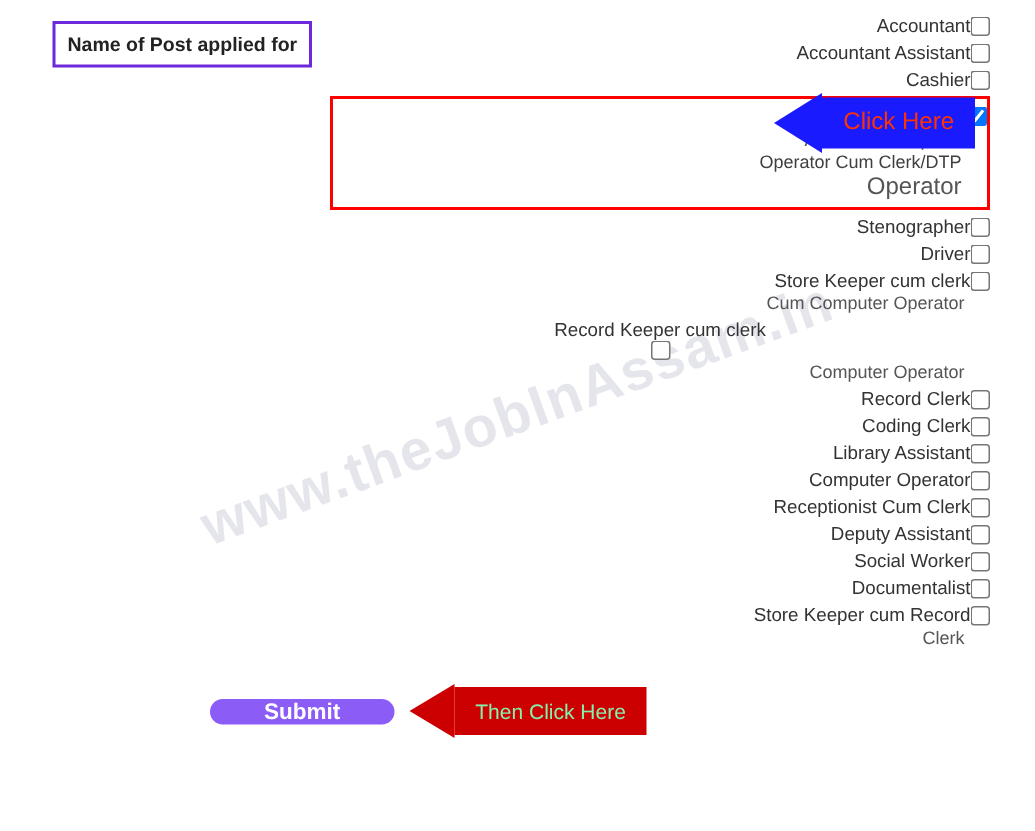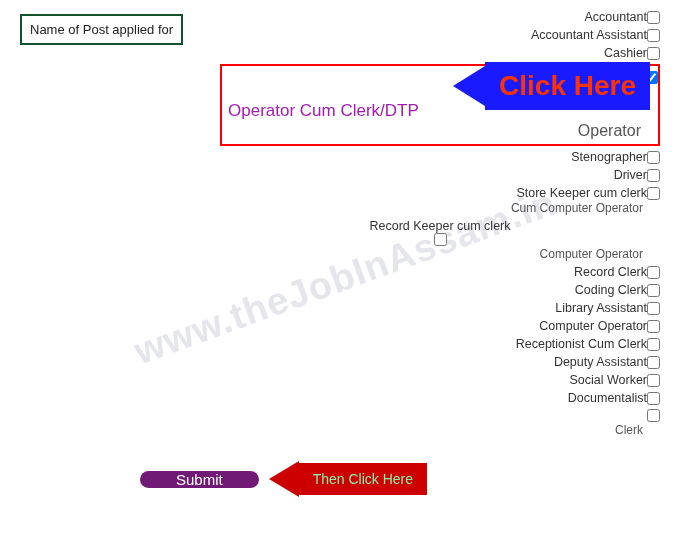--- a/index.html
+++ b/index.html
@@ -49,26 +49,27 @@
       gap: 0;
     }
 
     .label-col {
       width: 200px;
       padding-top: 4px;
       flex-shrink: 0;
     }
 
     .label-box {
-      border: 2px solid #14532d;
+      border: 2px solid #6d28d9;
       padding: 6px 8px;
       font-size: 13px;
-      font-weight: normal;
+      font-weight: bold;
       color: #222;
       display: inline-block;
+      margin-left: 15px;
     }
 
     .checkboxes-col {
       flex: 1;
       display: flex;
       flex-direction: column;
       align-items: flex-end;
       padding-right: 10px;
     }
 
@@ -88,27 +89,27 @@
       display: flex;
       align-items: center;
       justify-content: flex-start;
       margin-top: 20px;
       padding-left: 120px;
       gap: 0;
       position: relative;
     }
 
     .submit-btn {
-      background: #701a75;
+      background: #8b5cf6;
       color: #fff;
       border: none;
       border-radius: 22px;
       padding: 0 36px;
       font-size: 15px;
-      font-weight: normal;
+      font-weight: bold;
       cursor: pointer;
       z-index: 2;
     }
 
     .submit-arrow-area {
       display: flex;
       align-items: center;
       margin-left: 10px;
       z-index: 2;
     }
@@ -163,21 +164,21 @@
           <label>Cashier</label>
           <input type="checkbox" style="">
         </div>
 
         <div class="highlighted-group">
           <div class="full-row-right" style="margin-bottom:2px;">
             <label>Lower Division</label>
             <input type="checkbox" checked="" style="">
           </div>
           <div style="text-align:right; font-size:12px; color:#555; margin-bottom:1px; width:100%; padding-right:17px;">Assistant/Computer</div>
-          <div style="text-align:left; font-size:17px; color:#a21caf; margin-bottom:1px; width:100%; padding-right:17px;">Operator Cum Clerk/DTP</div>
+          <div style="text-align:right; font-size:12px; color:#404040; margin-bottom:1px; width:100%; padding-right:17px;">Operator Cum Clerk/DTP</div>
           <div style="text-align:right; font-size:16px; color:#555; width:100%; padding-right:17px;">Operator</div>
         </div>
 
         <div class="full-row-right">
           <label>Stenographer</label>
           <input type="checkbox" style="">
         </div>
 
         <div class="full-row-right">
           <label>Driver</label>
@@ -230,31 +231,32 @@
           <label>Social Worker</label>
           <input type="checkbox" style="">
         </div>
 
         <div class="full-row-right">
           <label>Documentalist</label>
           <input type="checkbox" style="">
         </div>
 
         <div class="full-row-right" style="margin-bottom:1px;">
+          <label>Store Keeper cum Record</label>
           <input type="checkbox" style="">
         </div>
         <div style="text-align:right; font-size:12px; color:#555; margin-bottom:4px; width:100%; padding-right:17px;">Clerk</div>
 
       </div>
     </div>
 
     <div style="position:absolute; top:52px; right:20px; display:flex; align-items:center; z-index:10;">
       <div style="width:0;height:0;border-top:20px solid transparent;border-bottom:20px solid transparent;border-right:32px solid #1a1aff;"></div>
       <div style="background:#1a1aff; padding:8px 14px;">
-        <span style="color:#ff3300; font-weight:bold; font-size:28px;">Click Here</span>
+        <span style="color:#ff3300; font-weight:normal; font-size:16px;">Click Here</span>
       </div>
     </div>
 
     <div class="submit-section">
       <button class="submit-btn">Submit</button>
       <div class="submit-arrow-area">
         <div style="width:0;height:0;border-top:18px solid transparent;border-bottom:18px solid transparent;border-right:30px solid #cc0000;"></div>
         <div style="background:#cc0000; padding:8px 14px;">
           <span style="color:#86efac; font-weight:normal; font-size:14px;">Then Click Here</span>
         </div>

